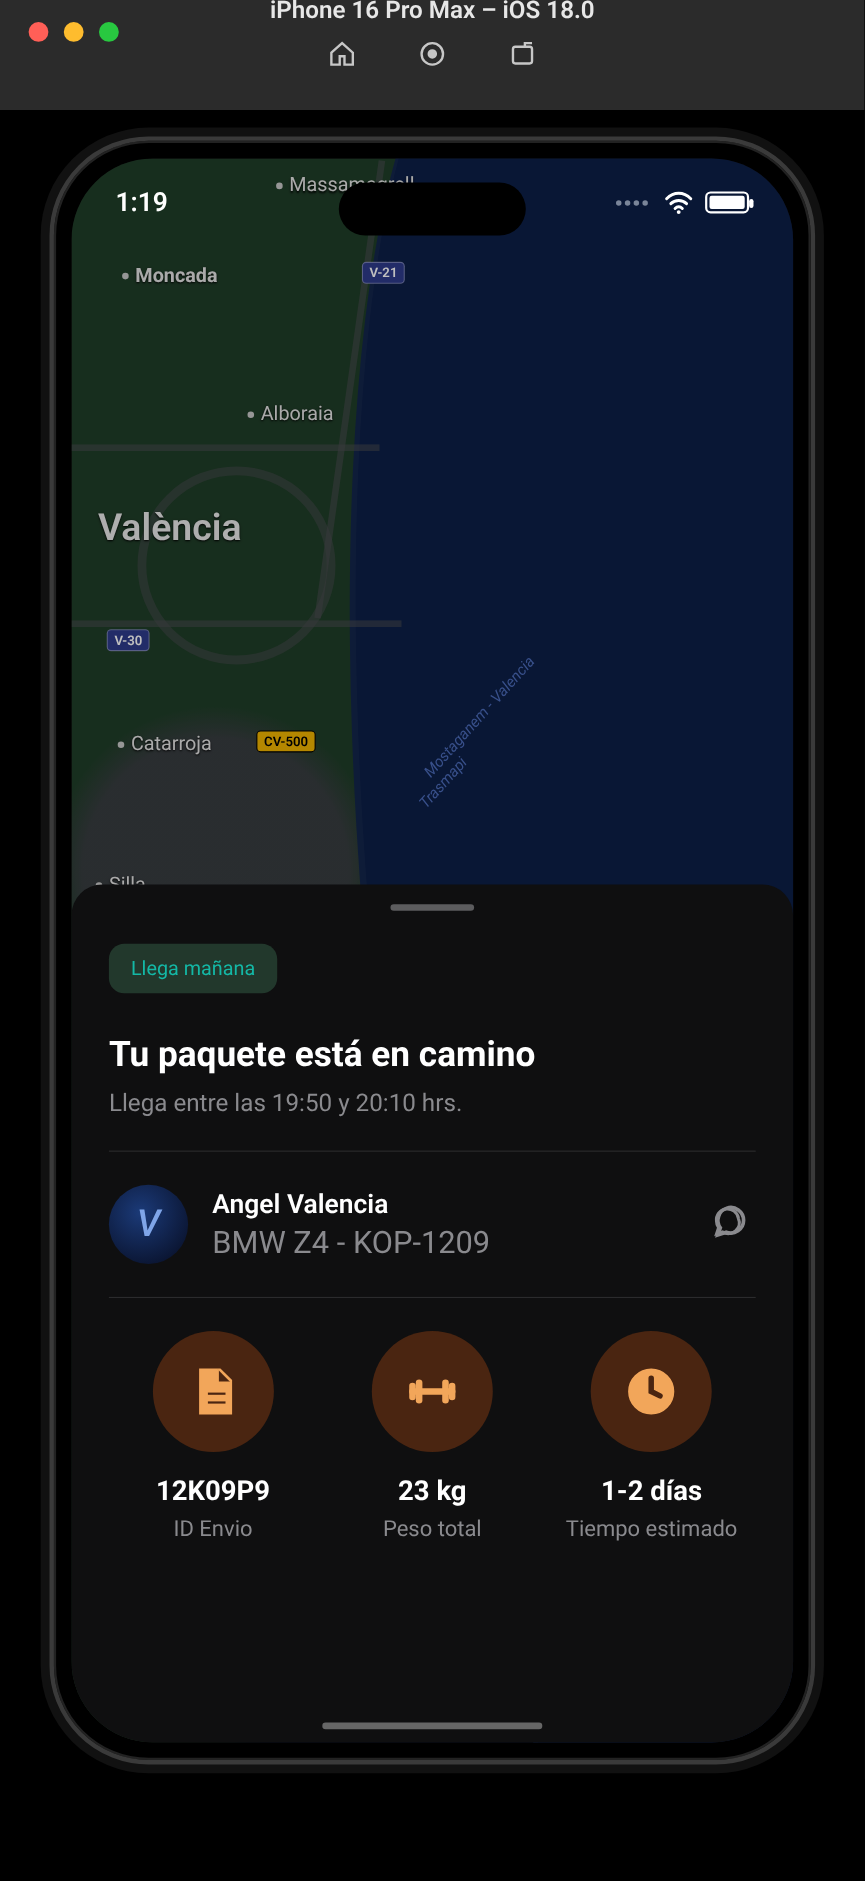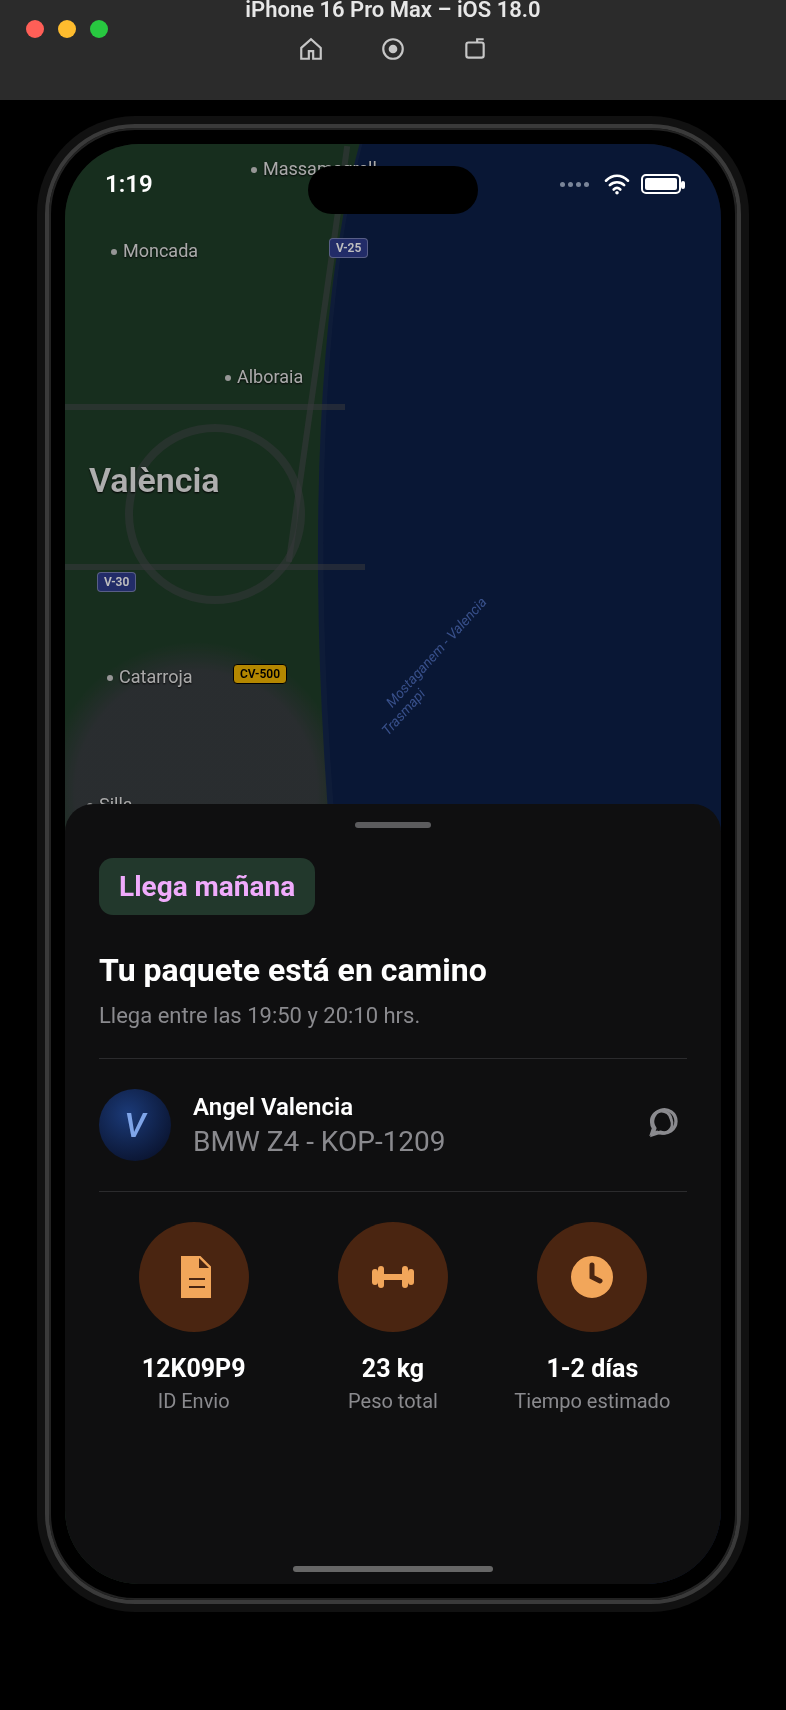--- a/index.html
+++ b/index.html
@@ -209,23 +209,23 @@
     border-top-right-radius: 28px;
     padding: 18px 34px 0 34px;
   }
   .grabber {
     width: 76px; height: 6px; background: #5c5c5e; border-radius: 4px;
     margin: 0 auto 30px auto;
   }
   .pill {
     display: inline-block;
     background: #22382c;
-    color: #f0abfc;
-    font-size: 28px;
-    font-weight: 700;
+    color: #14b8a6;
+    font-size: 18px;
+    font-weight: 400;
     padding: 12px 20px;
     border-radius: 14px;
   }
   .headline {
     font-size: 32px;
     font-weight: 700;
     color: #fff;
     margin-top: 36px;
   }
   .subline {
@@ -355,29 +355,29 @@
         </span>
       </div>
 
       <div class="map">
         <div class="coast"></div>
         <div class="road ring"></div>
         <div class="road h1"></div>
         <div class="road h2"></div>
         <div class="road v1"></div>
 
-        <span class="road-badge" style="left:264px; top:94px;">V-25</span>
+        <span class="road-badge" style="left:264px; top:94px;">V-21</span>
         <span class="road-badge" style="left:32px; top:428px;">V-30</span>
         <span class="road-badge cv" style="left:168px; top:520px;">CV-500</span>
 
         <span class="ferry-label" style="left:300px; top:500px;">Mostaganem - Valencia</span>
         <span class="ferry-label" style="left:310px; top:560px;">Trasmapi</span>
 
         <span class="map-label" style="left:186px; top:14px;"><span class="dot"></span><span>Massamagrell</span></span>
-        <span class="map-label" style="left:46px; top:96px;"><span class="dot"></span><span>Moncada</span></span>
+        <span class="map-label" style="left:46px; top:96px;font-weight:bold;"><span class="dot"></span><span>Moncada</span></span>
         <span class="map-label" style="left:160px; top:222px;"><span class="dot"></span><span>Alboraia</span></span>
         <span class="map-label big" style="left:24px; top:316px;">València</span>
         <span class="map-label" style="left:42px; top:522px;"><span class="dot"></span><span>Catarroja</span></span>
         <span class="map-label" style="left:22px; top:650px;"><span class="dot"></span><span>Silla</span></span>
       </div>
 
       <div class="sheet">
         <div class="grabber"></div>
 
         <span class="pill">Llega mañana</span>

